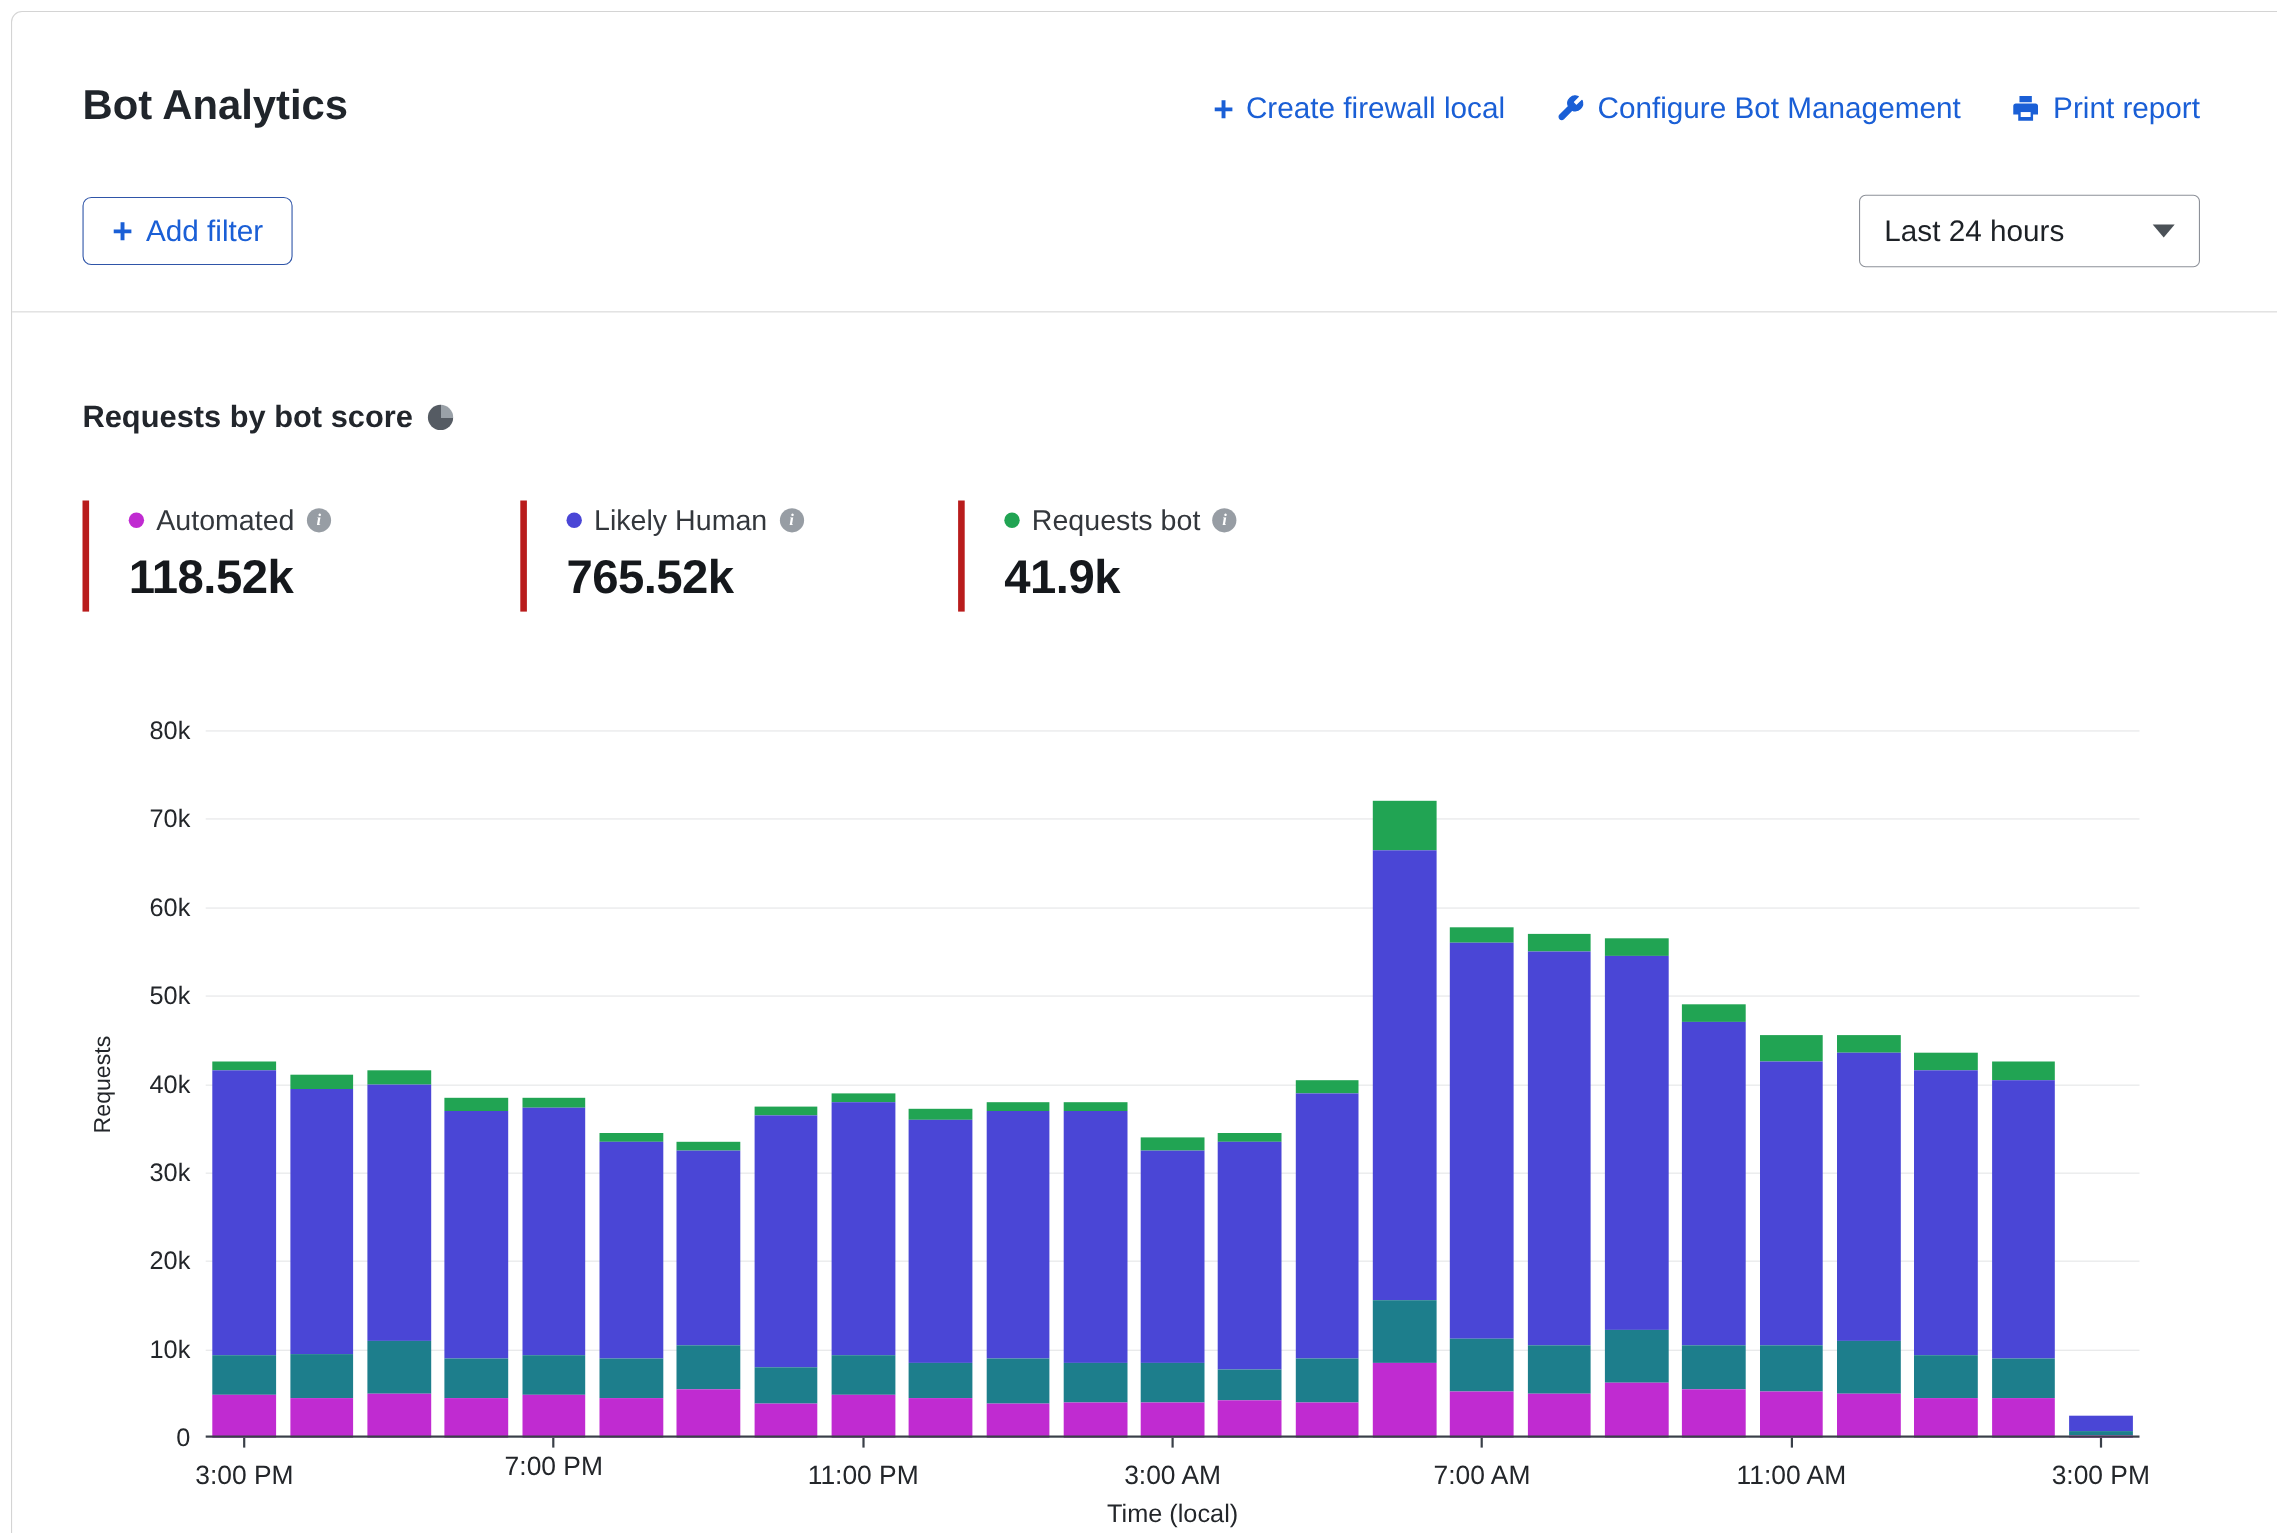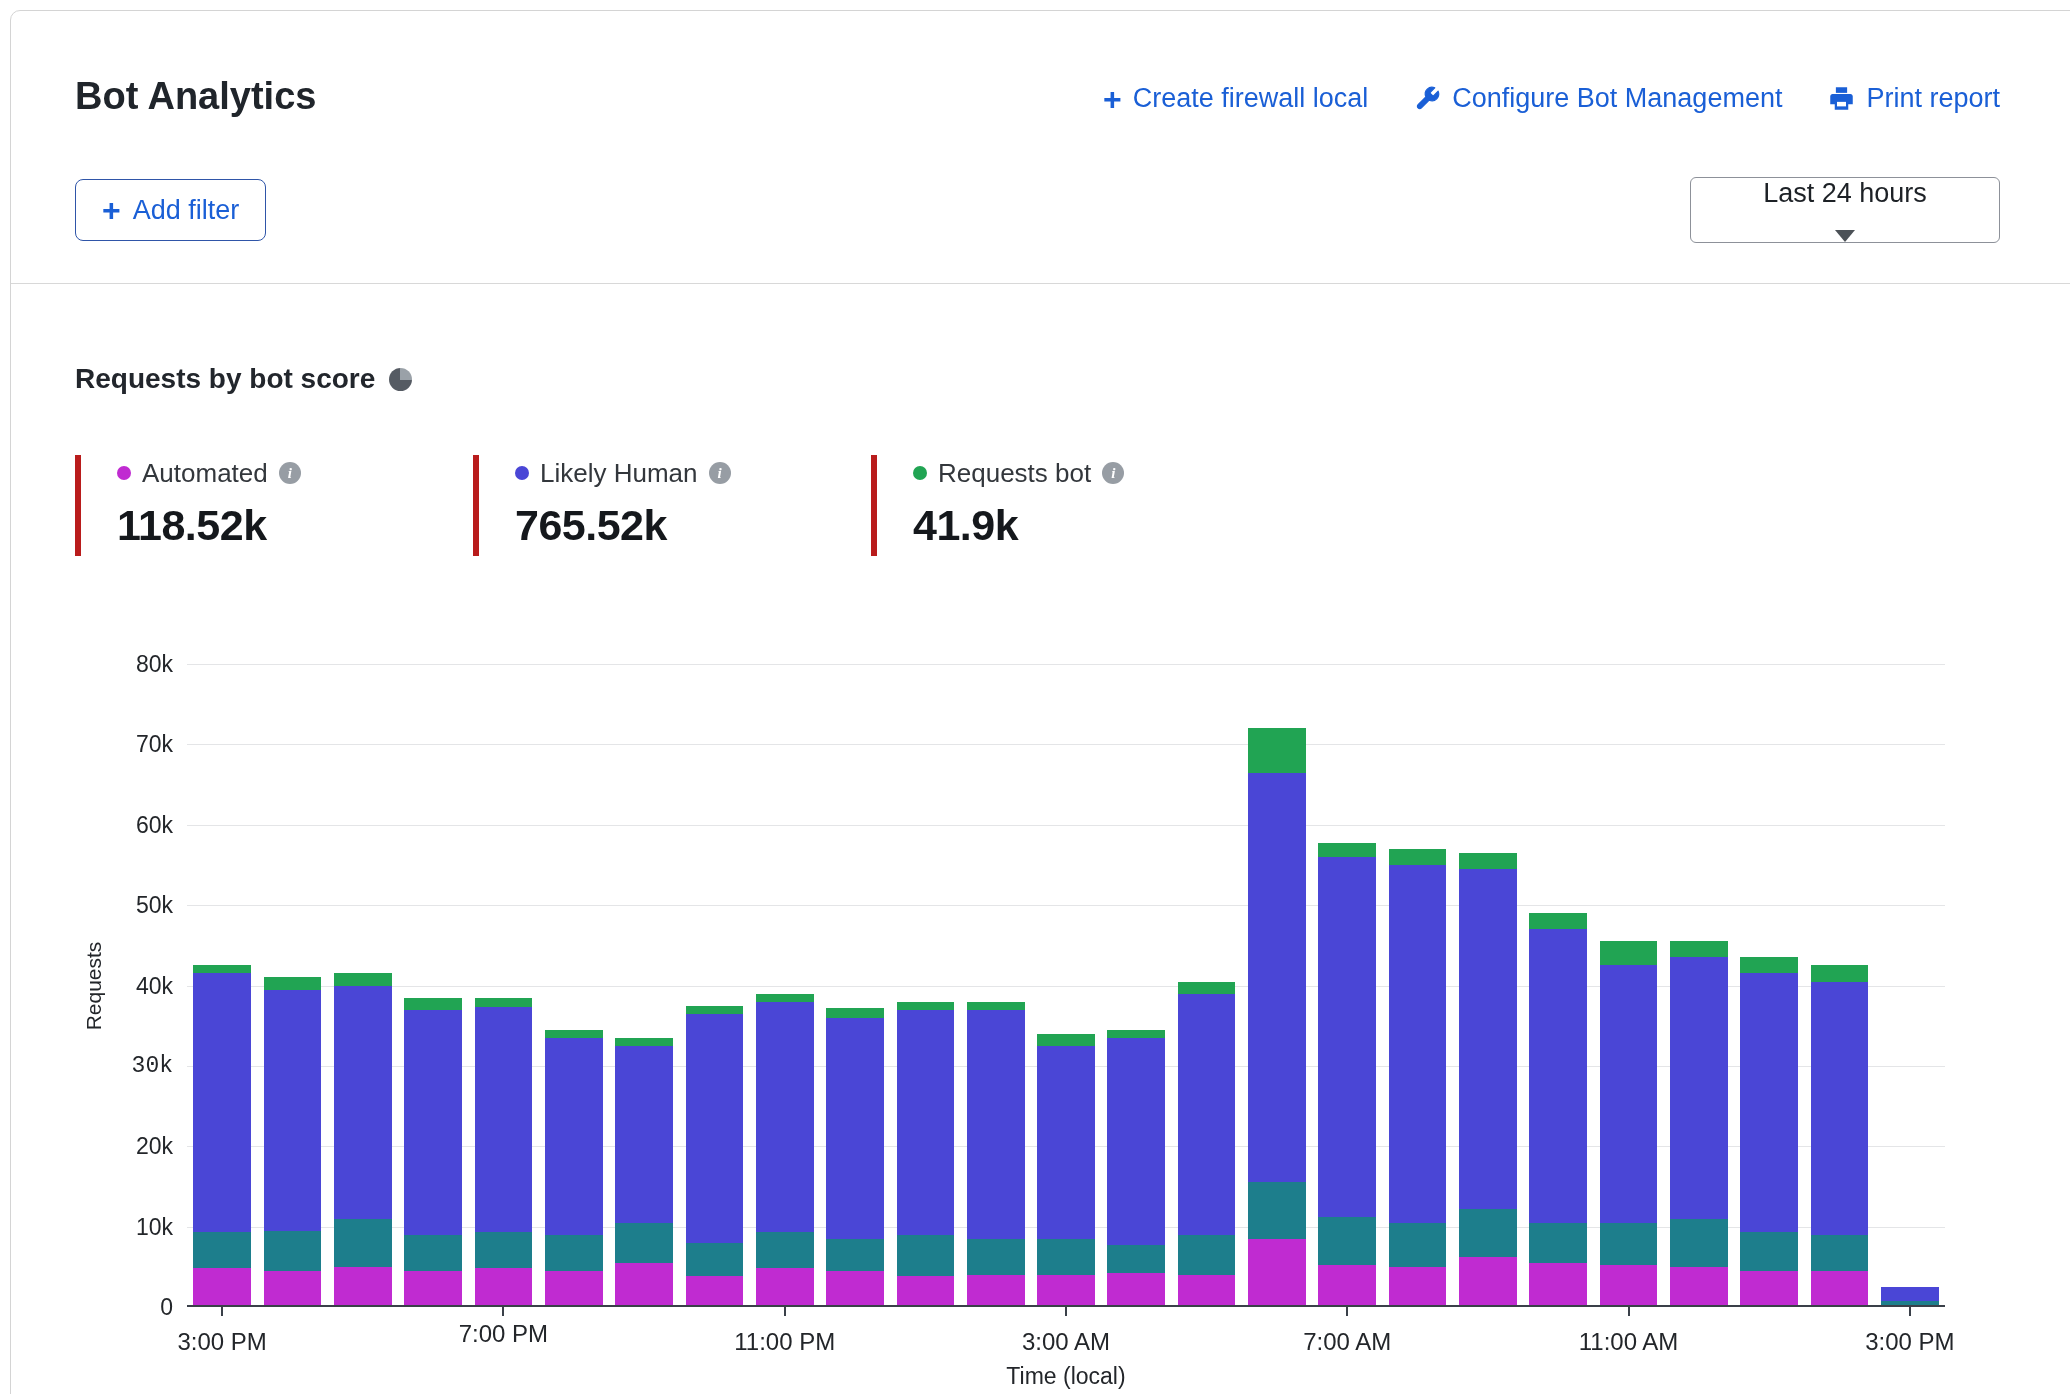--- a/index.html
+++ b/index.html
@@ -18,21 +18,21 @@
   .plus-glyph { font-size: 32px; font-weight: 600; line-height: 26px; color: #1a5fd6; }
   .action-ico { width: 27px; height: 27px; display: block; }
 
   .add-filter-btn { position: absolute; left: 64px; top: 168px; height: 62px; padding: 0 26px;
     display: inline-flex; align-items: center; gap: 12px; background: #fff;
     border: 1px solid #2f55a8; border-radius: 8px; color: #1a5fd6; font-size: 27px; cursor: pointer; }
 
   .time-range { position: absolute; right: 84px; top: 166px; width: 310px; height: 66px;
     border: 1px solid #8d9199; border-radius: 6px; background: #fff; display: flex;
     align-items: center; justify-content: space-between; padding: 0 22px; font-size: 27px;
-    color: #1d2126; cursor: pointer; flex-direction: column; }
+    color: #1d2126; cursor: pointer; }
   .chevron { width: 0; height: 0; border-left: 10px solid transparent; border-right: 10px solid transparent;
     border-top: 12px solid #4b5157; }
 
   
   .section-title-row { position: absolute; left: 64px; top: 352px; display: flex; align-items: center; gap: 14px; }
   .section-title { font-size: 28px; font-weight: 700; color: #22262c; }
   .pie-icon { width: 23px; height: 23px; border-radius: 50%;
     background: conic-gradient(#9aa1a8 0deg 95deg, #555b63 95deg 360deg); }
 
   .stats { position: absolute; left: 64px; right: 84px; top: 444px; display: flex; align-items: flex-start; }
@@ -137,21 +137,21 @@
   <div class="chart">
     <div class="y-axis-title">Requests</div>
     <div class="plot">
         <div class="baseline" style="top: 641px;"></div>
         <div class="y-tick-label" style="top: 643px;">0</div>
         <div class="gridline" style="top: 562.625px;"></div>
         <div class="y-tick-label" style="top: 562.625px;">10k</div>
         <div class="gridline" style="top: 482.25px;"></div>
         <div class="y-tick-label" style="top: 482.25px;">20k</div>
         <div class="gridline" style="top: 401.875px;"></div>
-        <div class="y-tick-label" style="top: 401.875px; font-family: Liberation Mono, monospace;">30k</div>
+        <div class="y-tick-label" style="top: 401.875px;">30k</div>
         <div class="gridline" style="top: 321.5px;"></div>
         <div class="y-tick-label" style="top: 321.5px;">40k</div>
         <div class="gridline" style="top: 241.125px;"></div>
         <div class="y-tick-label" style="top: 241.125px;">50k</div>
         <div class="gridline" style="top: 160.75px;"></div>
         <div class="y-tick-label" style="top: 160.75px;">60k</div>
         <div class="gridline" style="top: 80.375px;"></div>
         <div class="y-tick-label" style="top: 80.375px;">70k</div>
         <div class="gridline" style="top: 0px;"></div>
         <div class="y-tick-label" style="top: 0px;">80k</div>

